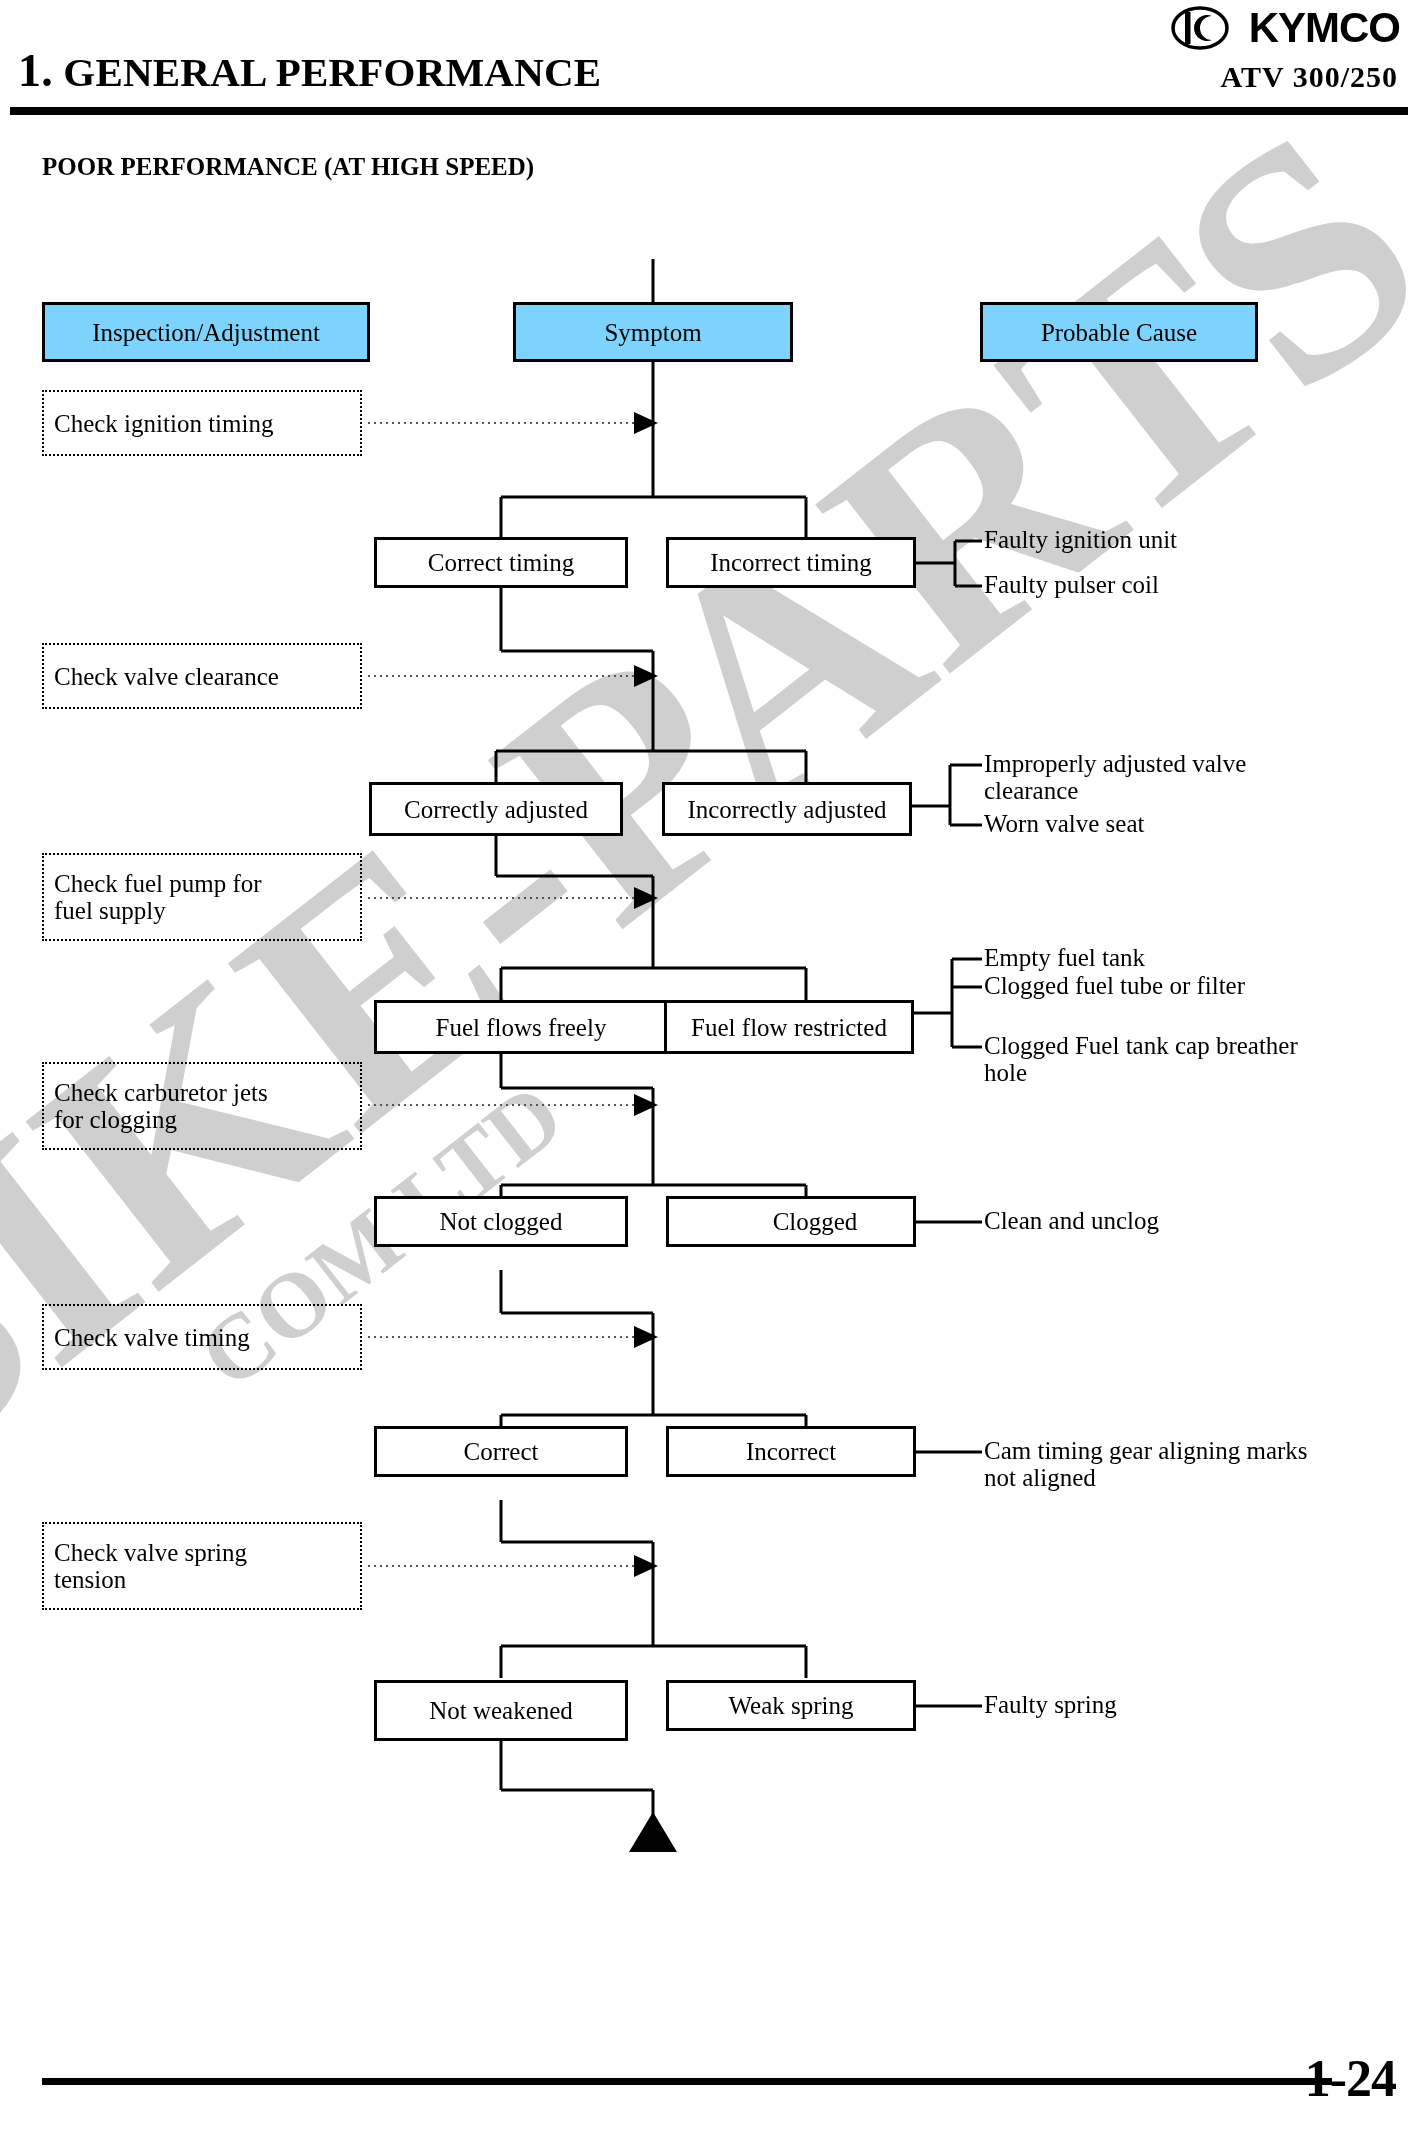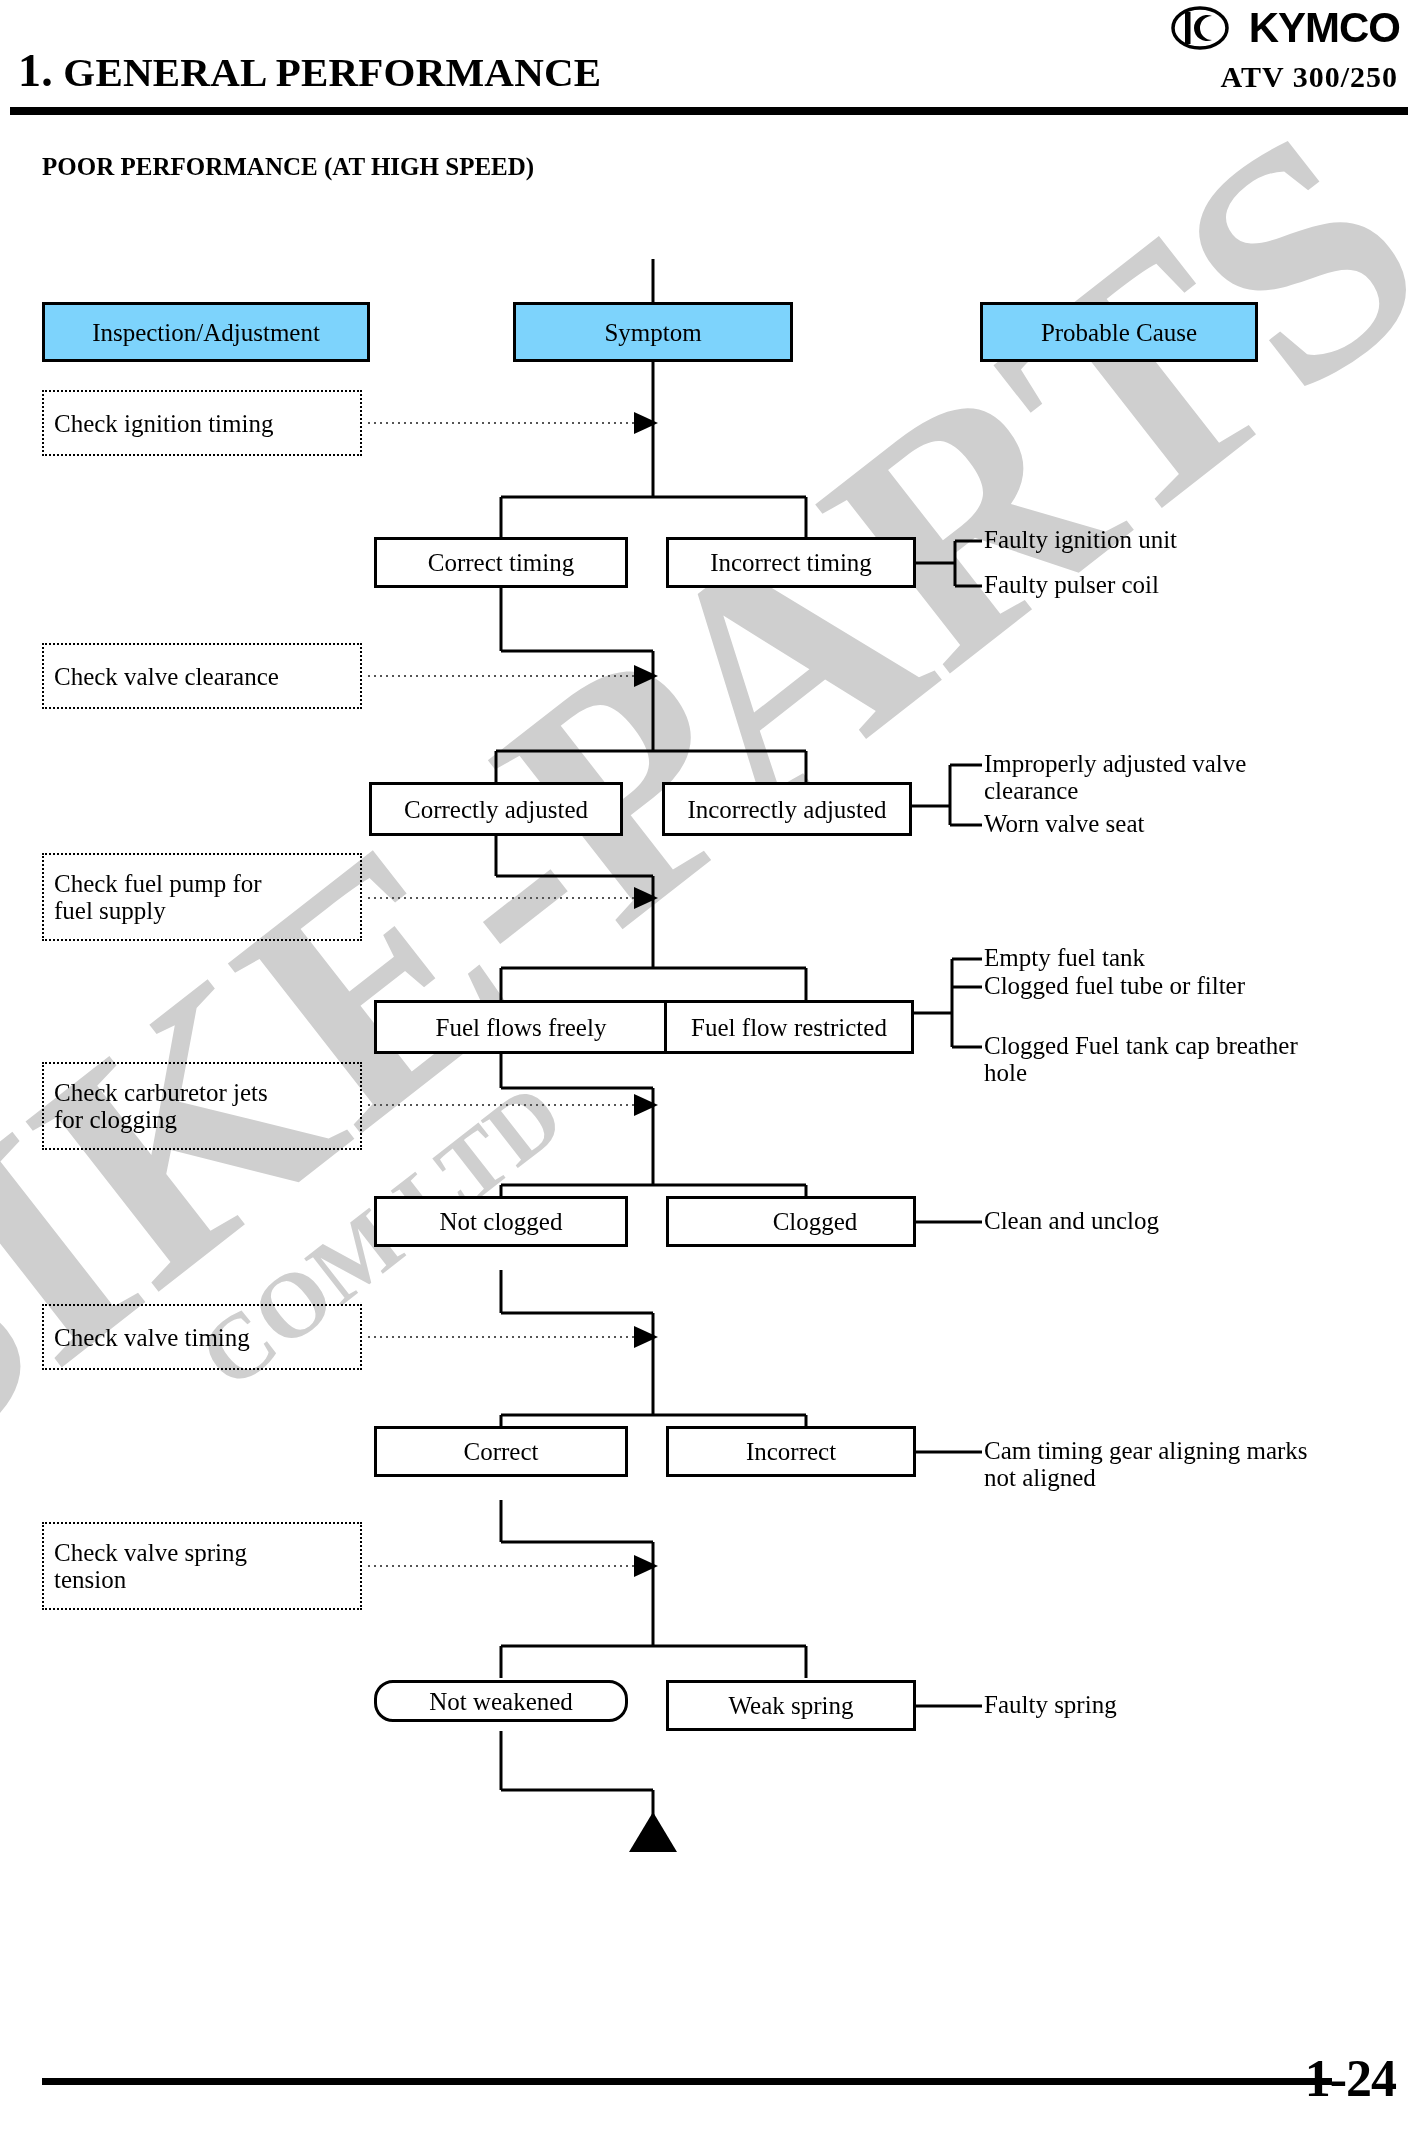--- a/index.html
+++ b/index.html
@@ -358,21 +358,21 @@
       <span class="lbl">Clogged</span>
     </div>
 
     <div class="node solid" style="left:374px; top:1426px; width:254px; height:51px;">
       <span class="lbl">Correct</span>
     </div>
     <div class="node solid" style="left:666px; top:1426px; width:250px; height:51px;">
       <span class="lbl">Incorrect</span>
     </div>
 
-    <div class="node solid" style="left:374px; top:1680px; width:254px; height:42px;border-radius:19px;">
+    <div class="node solid" style="left:374px; top:1680px; width:254px; height:61px;">
       <span class="lbl">Not weakened</span>
     </div>
     <div class="node solid" style="left:666px; top:1680px; width:250px; height:51px;">
       <span class="lbl">Weak spring</span>
     </div>
 
     <div class="cause" style="left:984px; top:527px;">Faulty ignition unit</div>
     <div class="cause" style="left:984px; top:572px;">Faulty pulser coil</div>
 
     <div class="cause" style="left:984px; top:751px;">Improperly adjusted valve

